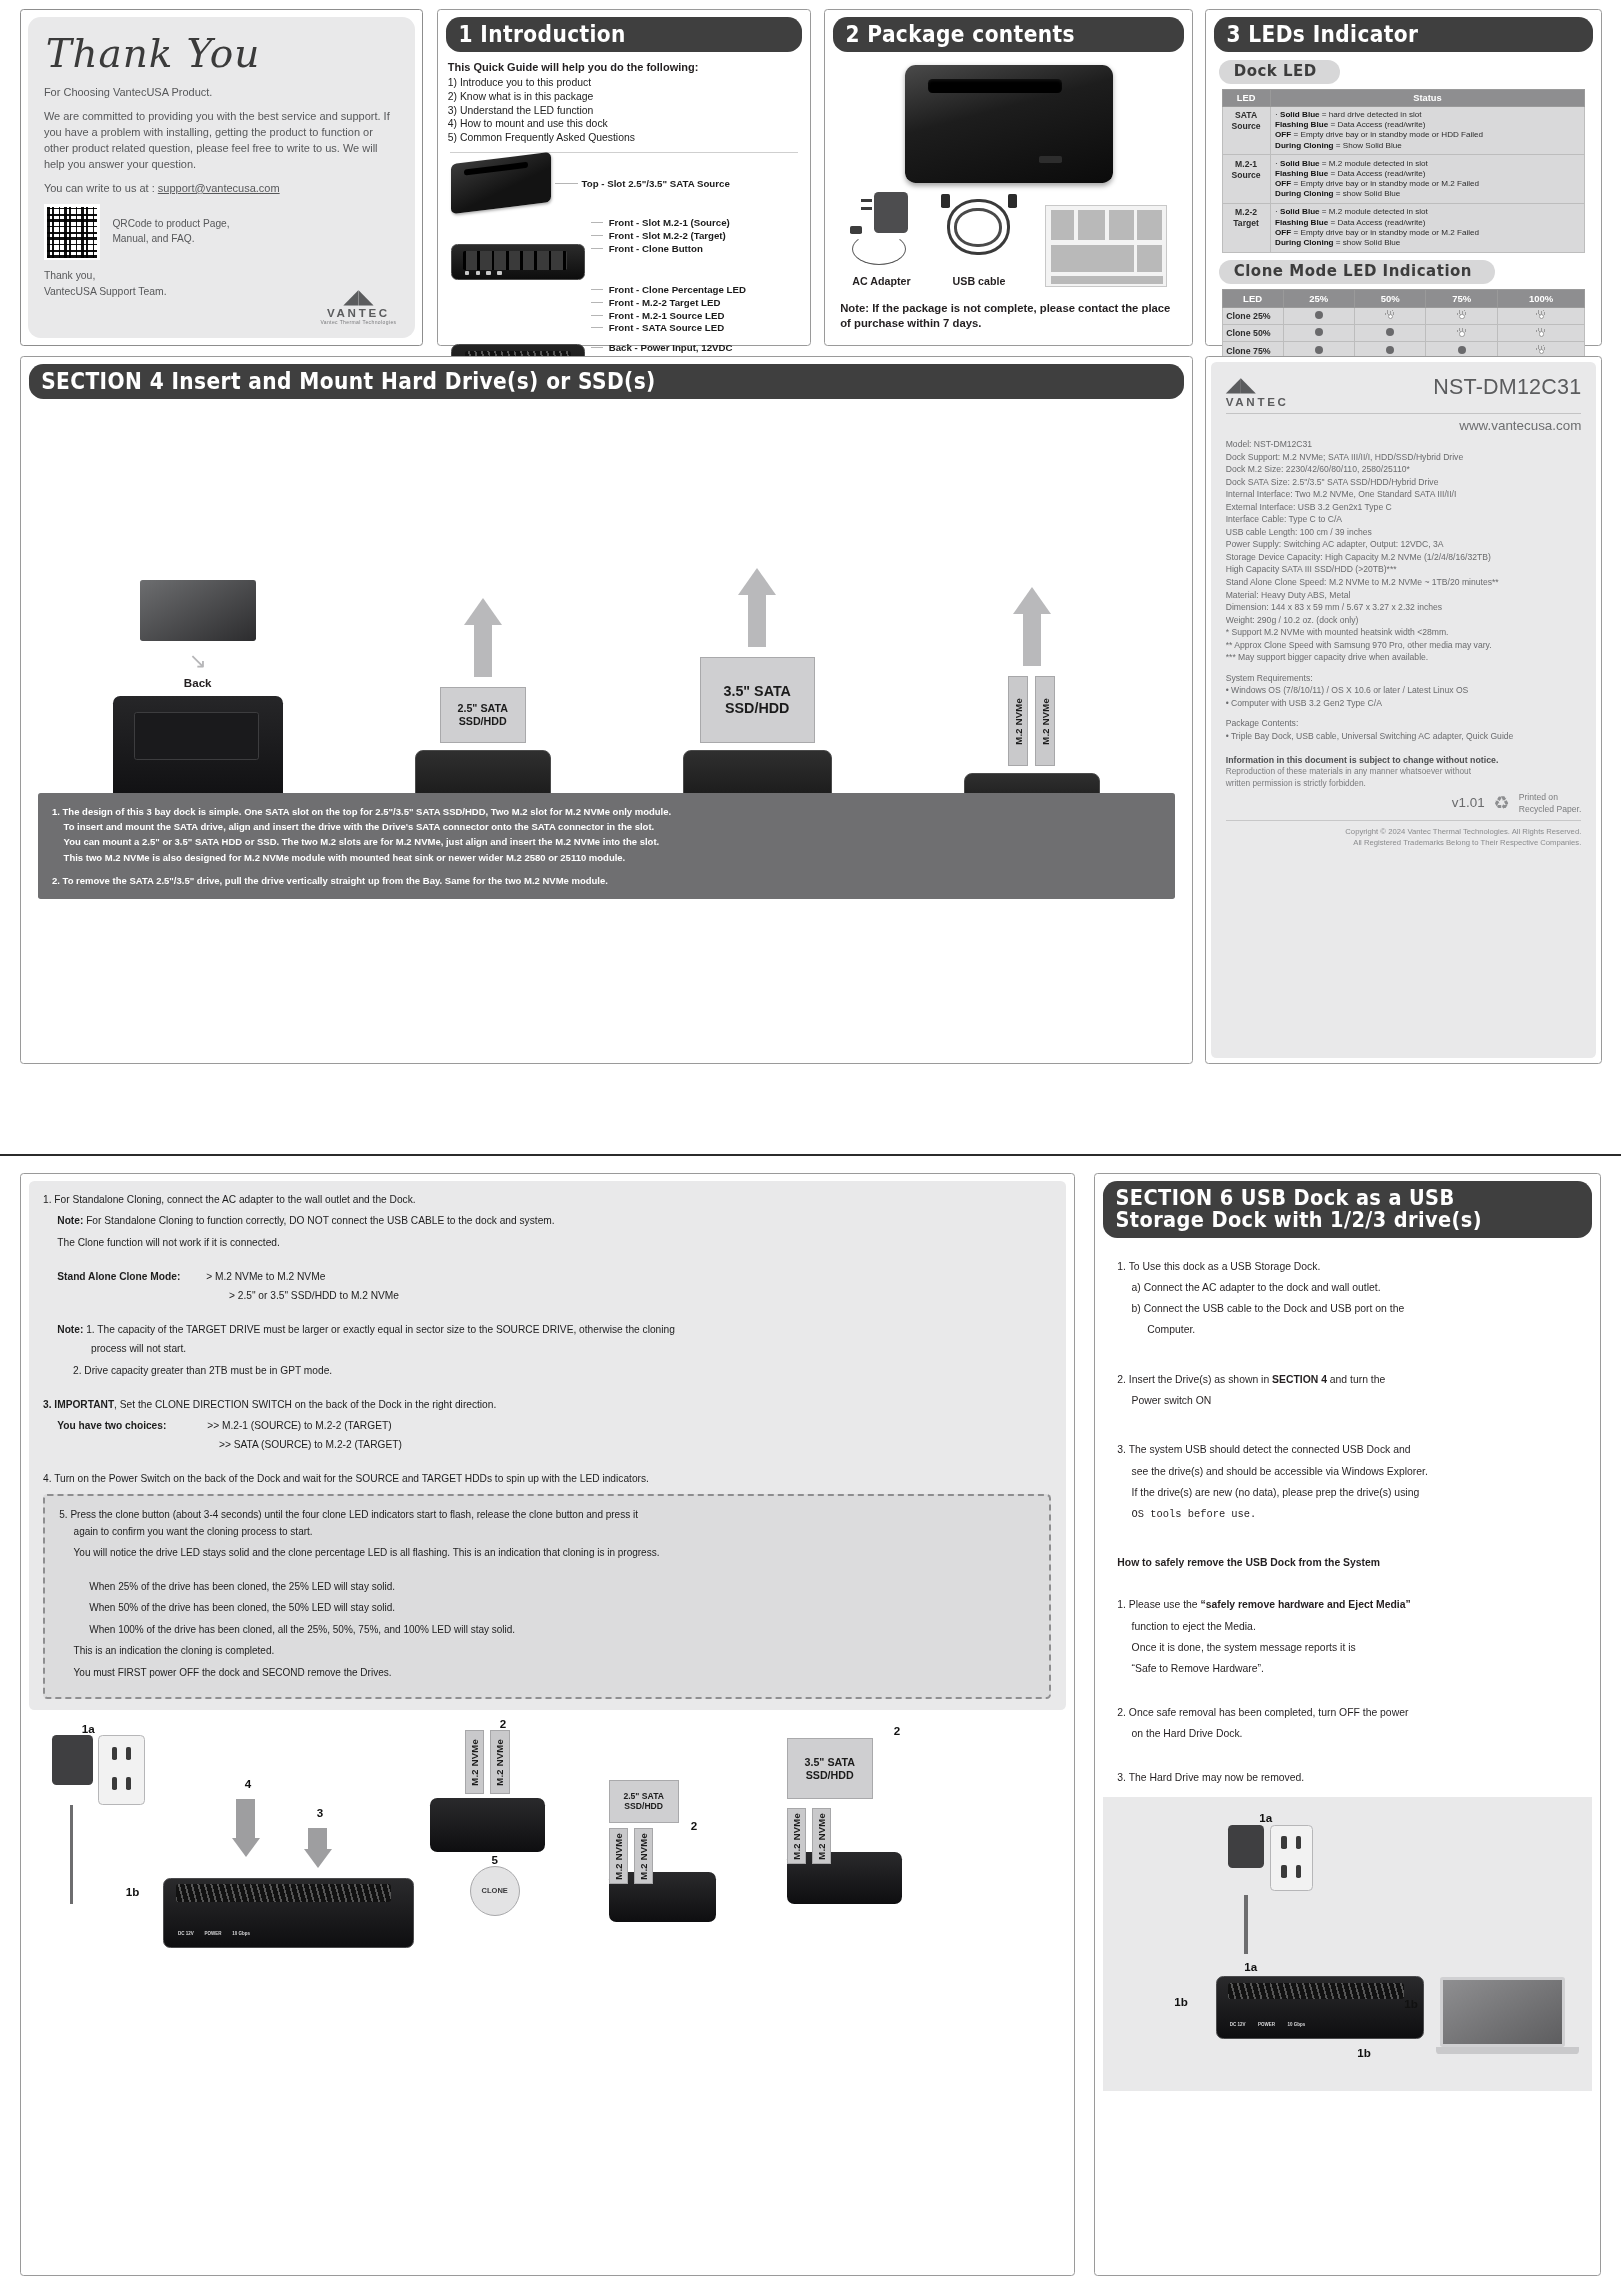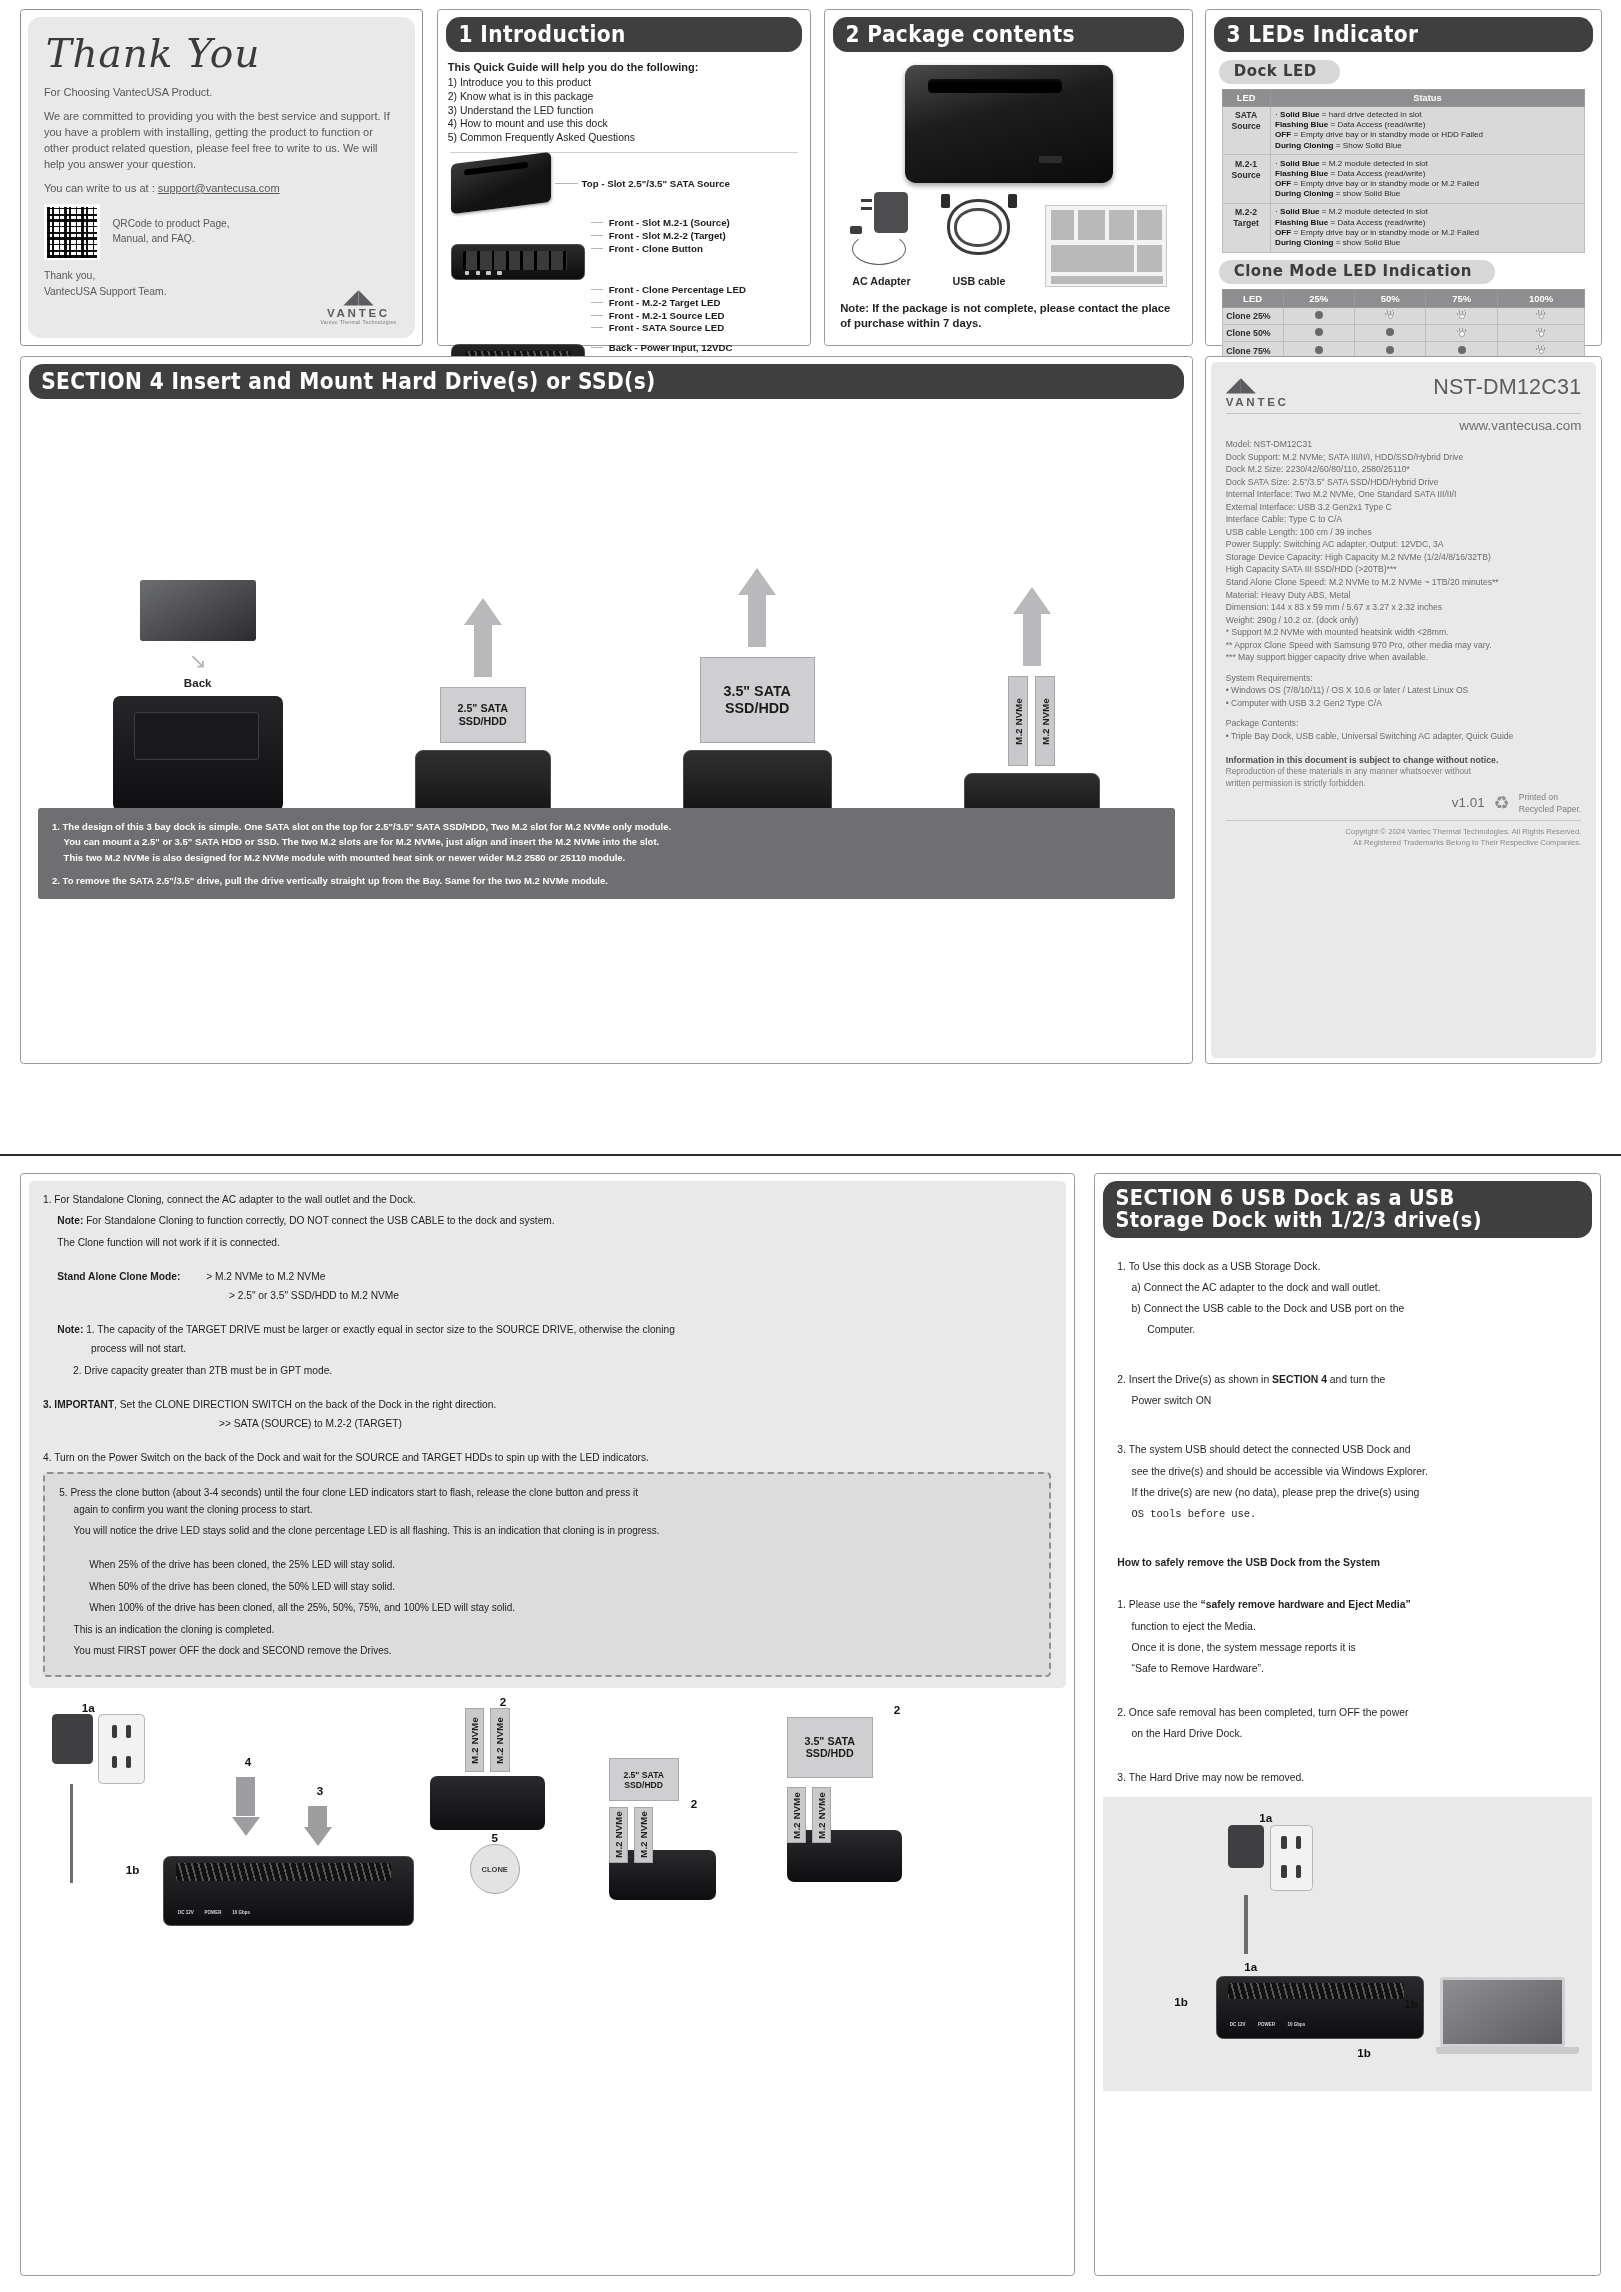--- a/index.html
+++ b/index.html
@@ -530,20 +530,21 @@
                 </div>
             </div>
             <div class="dock-base" style="width:136px;height:56px;margin:0 auto;"></div>
           </div>
 
         </div>
 
         <div class="s4-note">
           <p>
             <span>1. The design of this 3 bay dock is simple. One SATA slot on the top for 2.5"/3.5" SATA SSD/HDD, Two M.2 slot for M.2 NVMe only module.</span>
+            <span class="ind">To insert and mount the SATA drive, align and insert the drive with the Drive's SATA connector onto the SATA connector in the slot.</span>
             <span class="ind">You can mount a 2.5" or 3.5" SATA HDD or SSD. The two M.2 slots are for M.2 NVMe, just align and insert the M.2 NVMe into the slot.</span>
             <span class="ind">This two M.2 NVMe is also designed for M.2 NVMe module with mounted heat sink or newer wider M.2 2580 or 25110 module.</span>
           </p>
           <p>2. To remove the SATA 2.5"/3.5" drive, pull the drive vertically straight up from the Bay. Same for the two M.2 NVMe module.</p>
         </div>
       </div>
     </div>
   </div>
 
   <div class="card" id="spec">
@@ -617,20 +618,24 @@
           <b>Stand Alone Clone Mode:</b>
           <span style="display:inline-block;margin-left:23px;">&gt; M.2 NVMe to M.2 NVMe</span>
         </p>
         <p style="padding-left:186px;margin-top:-2.7px;">&gt; 2.5" or 3.5" SSD/HDD to M.2 NVMe</p>
         <div class="sp"></div>
         <p class="i1"><b>Note:</b><span> 1. The capacity of the TARGET DRIVE must be larger or exactly equal in sector size to the SOURCE DRIVE, otherwise the cloning</span></p>
         <p class="i3" style="margin-top:-2.7px;">process will not start.</p>
         <p class="i2">2. Drive capacity greater than 2TB must be in GPT mode.</p>
         <div class="sp"></div>
         <p><b>3. IMPORTANT</b><span>, Set the CLONE DIRECTION SWITCH on the back of the Dock in the right direction.</span></p>
+        <p class="i1">
+          <b>You have two choices:</b>
+          <span style="display:inline-block;margin-left:38px;">&gt;&gt; M.2-1 (SOURCE) to M.2-2 (TARGET)</span>
+        </p>
         <p style="padding-left:176px;margin-top:-2.7px;">&gt;&gt; SATA (SOURCE) to M.2-2 (TARGET)</p>
         <div class="sp"></div>
         <p>4. Turn on the Power Switch on the back of the Dock and wait for the SOURCE and TARGET HDDs to spin up with the LED indicators.</p>
 
         <div class="dashed">
           <p>5. Press the clone button (about 3-4 seconds) until the four clone LED indicators start to flash, release the clone button and press it</p>
           <p class="i1" style="margin-top:-4.5px;">again to confirm you want the cloning process to start.</p>
           <p class="i1">You will notice the drive LED stays solid and the clone percentage LED is all flashing. This is an indication that cloning is in progress.</p>
           <div class="sp"></div>
           <p class="i2">When 25% of the drive has been cloned, the 25% LED will stay solid.</p>

